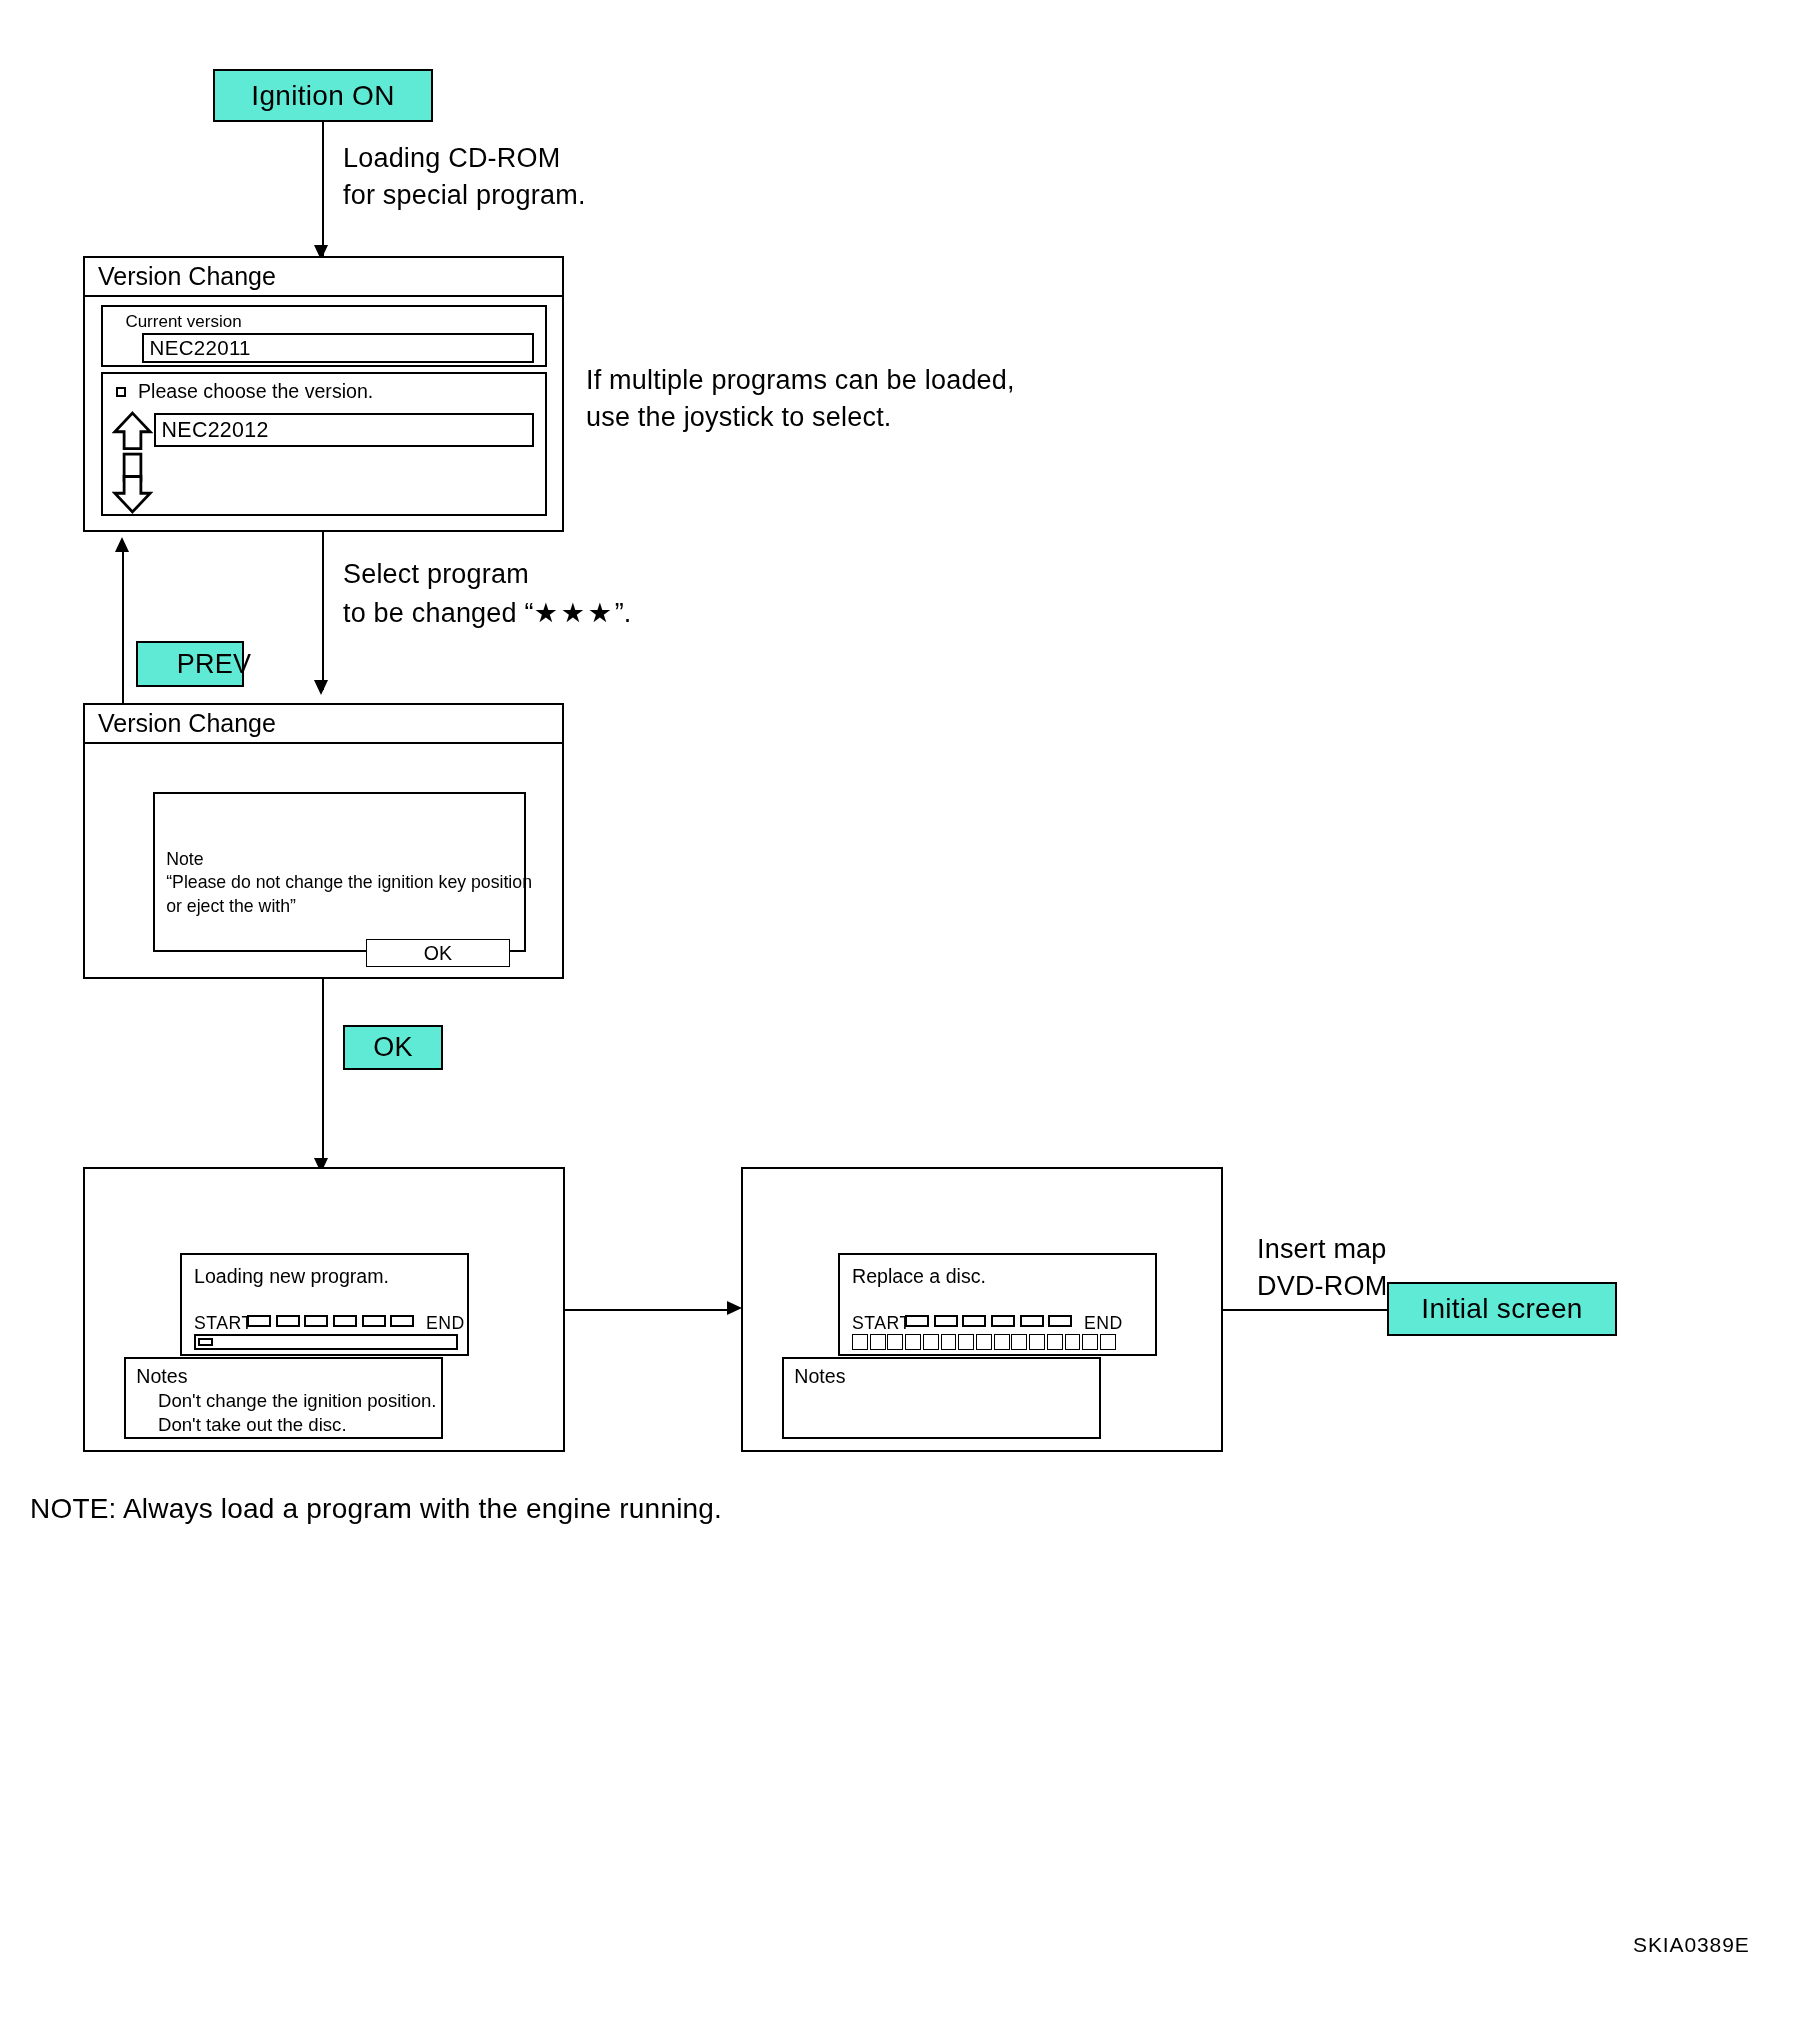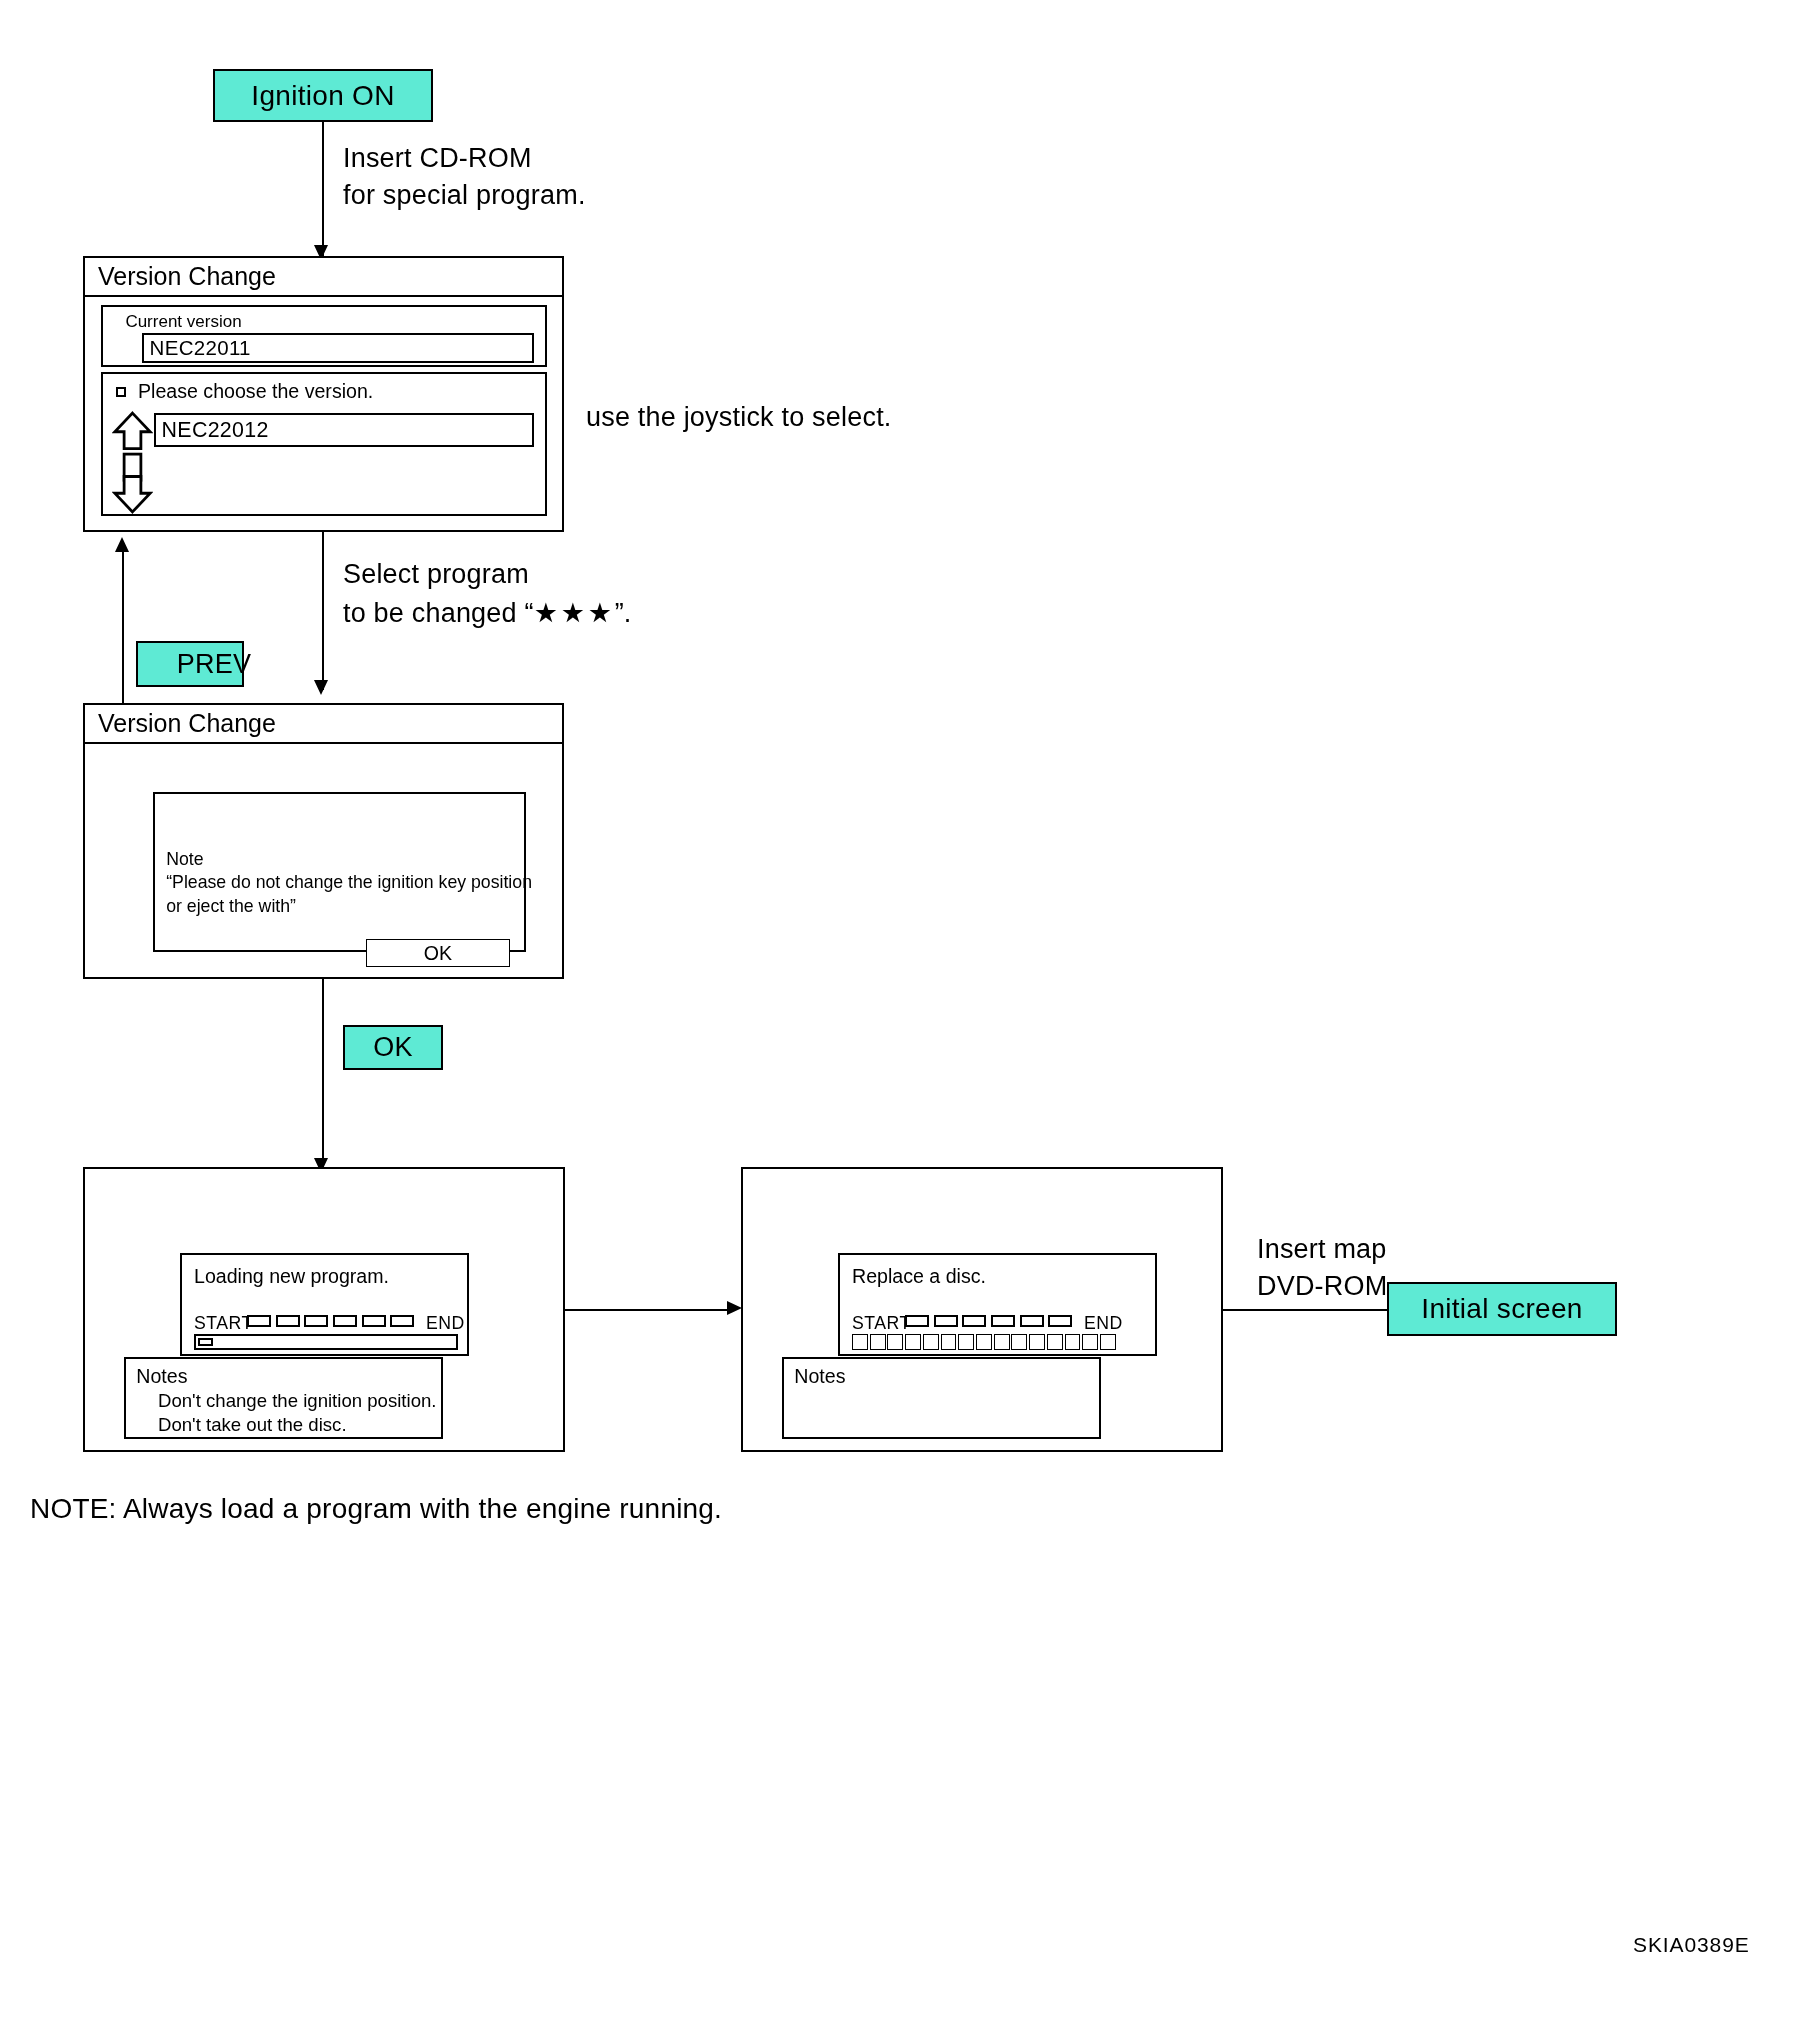--- a/index.html
+++ b/index.html
@@ -232,21 +232,21 @@
 
 <div id="page">
 
   <div class="termbox" style="left:213px; top:69px; width:220px; height:53px;">
     <span>Ignition ON</span>
   </div>
 
   <div class="vline" style="left:322px; top:122px; height:134px;"></div>
   <div class="arrow-down" style="left:314px; top:245px;"></div>
 
-  <div class="flow-label" style="left:343px; top:140px;">Insert CD-ROM</div>
+  <div class="flow-label" style="left:343px; top:140px;">Loading CD-ROM</div>
   <div class="flow-label" style="left:343px; top:177px;">for special program.</div>
 
   <div class="dialog" style="left:83px; top:256px; width:481px; height:276px;">
 
     <div class="dlg-title">
       <span>Version Change</span>
     </div>
 
     <div class="panel" style="left:16px; top:47px; width:446px; height:62px;">
       <div class="panel-label" style="left:22.4px; top:4.7px;">Current version</div>
@@ -270,20 +270,21 @@
           <polygon points="22,108 41,88 31,88 31,70 13,70 13,88 3,88" fill="#fff" stroke="#000" stroke-width="3"></polygon>
         </svg>
       </div>
 
       <div class="field" style="left:51px; top:39px; width:380px; height:34px; font-size:21.4px;">
         <span>NEC22012</span>
       </div>
     </div>
   </div>
 
+  <div class="flow-label" style="left:586px; top:362px;">If multiple programs can be loaded,</div>
   <div class="flow-label" style="left:586px; top:399px;">use the joystick to select.</div>
 
   <div class="vline" style="left:322px; top:532px; height:158px;"></div>
   <div class="arrow-down" style="left:314px; top:680px;"></div>
 
   <div class="vline" style="left:122px; top:548px; height:158px;"></div>
   <div class="arrow-up" style="left:115px; top:537px;"></div>
 
   <div class="flow-label" style="left:343px; top:556px;">Select program</div>
   <div class="flow-label" style="left:343px; top:595px;"><span>to be changed “</span><span class="stars">★★★</span><span>”.</span></div>

